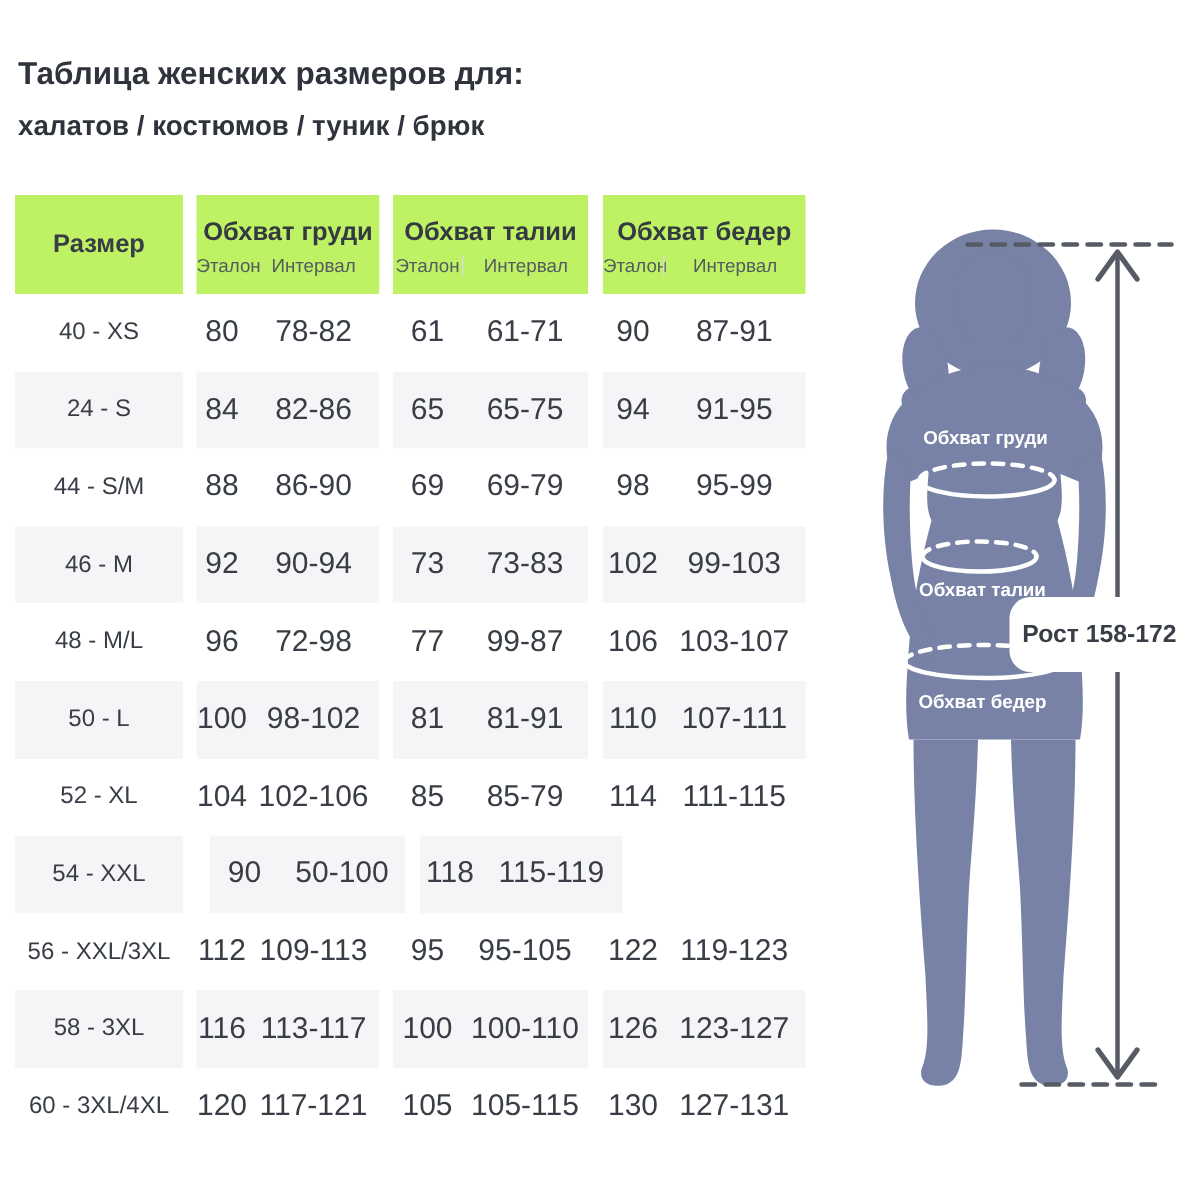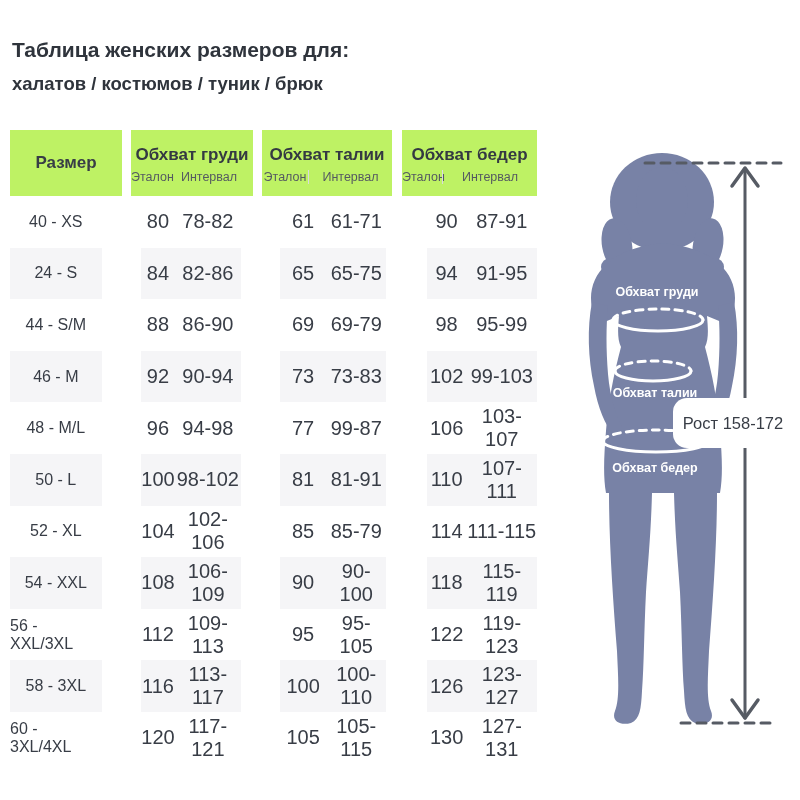--- a/index.html
+++ b/index.html
@@ -25,39 +25,39 @@
 
   .thead { height:66px; }
   .thead .cell { background:#bef264; }
   .hgroup { padding-top:15px; }
   .size-head { font-size:17px; font-weight:700; }
   .gtitle { text-align:center; font-size:17px; font-weight:700; color:#343942; }
   .gsubs  { display:flex; margin-top:5px; font-size:12.5px; color:#555a61; }
   .gsubs .et, .gsubs .iv { text-align:center; }
   .gsubs.divided .iv { border-left:1px solid #d9dade; }
 
-  .trow { height:51.6px;gap:16px; }
+  .trow { height:51.6px; }
   .trow .cell { background:#ffffff; display:flex; align-items:center; font-size:20px; }
   .trow.alt .cell { background:#f5f5f7; }
   .c-group { display:flex; }
   .et { flex:0 0 auto; text-align:center; }
   .iv { flex:1 1 auto; text-align:center; }
   .c-chest .et { width:34px; }
   .c-waist .et { width:46px; }
   .c-hips  .et { width:40px; }
   .c-size.body-size { font-size:16px; }
 
   
   .figure-wrap { position:absolute; left:545px; top:140px; width:255px; height:615px; }
   .figure-wrap svg { position:absolute; left:0; top:0; }
   .fig-label { position:absolute; transform:translate(-50%,-50%); color:#ffffff;
                font-size:12.5px; font-weight:700; white-space:nowrap; }
   .height-box { position:absolute; left:128px; top:258px; width:120px; height:50px;
                 background:#ffffff; border-radius:14px; display:flex; align-items:center;
-                justify-content:center; font-size:16.5px; font-weight:400; color:#383d46;
+                justify-content:center; font-size:16.5px; font-weight:700; color:#383d46;
                 white-space:nowrap; }
 </style>
 </head>
 <body>
 
 <div class="title1">Таблица женских размеров для:</div>
 <div class="title2">халатов / костюмов / туник / брюк</div>
 
 <div class="size-table">
   <div class="thead">
@@ -158,21 +158,21 @@
     <div class="cell c-group c-hips">
       <span class="et">102</span>
       <span class="iv">99-103</span>
     </div>
   </div>
       <div class="trow">
     <div class="cell c-size body-size">48 - M/L</div>
     <div class="gut"></div>
     <div class="cell c-group c-chest">
       <span class="et">96</span>
-      <span class="iv">94-98</span>
+      <span class="iv">72-98</span>
     </div>
     <div class="gut"></div>
     <div class="cell c-group c-waist">
       <span class="et">77</span>
       <span class="iv">99-87</span>
     </div>
     <div class="gut gut3"></div>
     <div class="cell c-group c-hips">
       <span class="et">106</span>
       <span class="iv">103-107</span>
@@ -210,28 +210,24 @@
     </div>
     <div class="gut gut3"></div>
     <div class="cell c-group c-hips">
       <span class="et">114</span>
       <span class="iv">111-115</span>
     </div>
   </div>
       <div class="trow alt">
     <div class="cell c-size body-size">54 - XXL</div>
     <div class="gut"></div>
-    <div class="cell c-group c-chest">
-      <span class="et">108</span>
-      <span class="iv">106-109</span>
-    </div>
     <div class="gut"></div>
     <div class="cell c-group c-waist">
       <span class="et">90</span>
-      <span class="iv">90-100</span>
+      <span class="iv">50-100</span>
     </div>
     <div class="gut gut3"></div>
     <div class="cell c-group c-hips">
       <span class="et">118</span>
       <span class="iv">115-119</span>
     </div>
   </div>
       <div class="trow">
     <div class="cell c-size body-size">56 - XXL/3XL</div>
     <div class="gut"></div>

